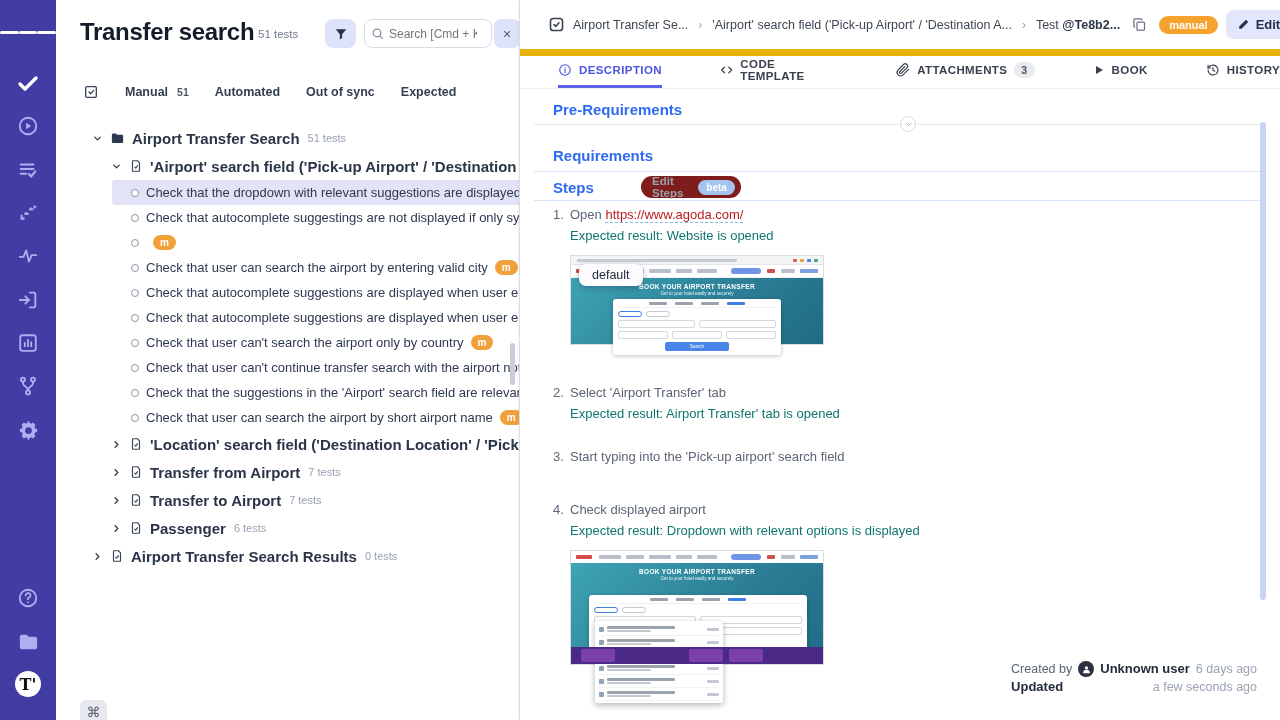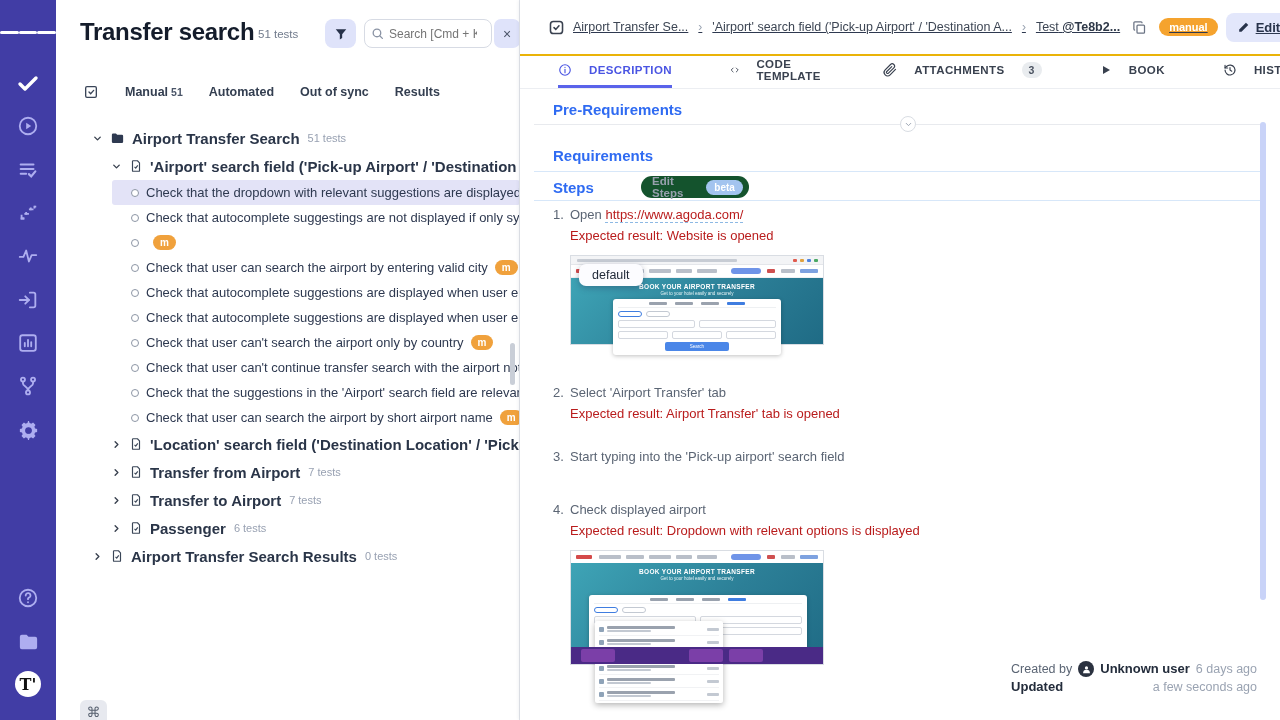--- a/index.html
+++ b/index.html
@@ -20,68 +20,68 @@
   .tp-title { position:absolute; left:24px; top:18px; font-size:24px; font-weight:800; color:#141c2b; letter-spacing:-0.3px; }
   .tp-count { position:absolute; left:202px; top:28px; font-size:11.5px; color:#717b8c; }
   .filter-btn { position:absolute; left:269px; top:19px; width:31px; height:29px; background:#dfe3fa; border:none; border-radius:8px; display:flex; align-items:center; justify-content:center; color:#27324a; cursor:pointer; }
   .search-box { position:absolute; left:308px; top:19px; width:128px; height:29px; background:#fff; border:1px solid #d7dbe4; border-radius:8px; display:flex; align-items:center; padding:0 6px; gap:5px; color:#8a93a4; }
   .search-box input { border:none; outline:none; width:88px; font-size:12px; color:#525d6f; background:transparent; font-family:inherit; }
   .search-close { position:absolute; left:438px; top:19px; width:26px; height:29px; background:#dfe3fa; border:none; border-radius:7px; font-size:14px; color:#4c566a; cursor:pointer; }
 
   .filter-tabs { position:absolute; top:80px; left:27px; height:24px; display:flex; align-items:center; gap:26px; }
   .ft-icon { color:#3a4558; display:flex; align-items:center; }
   .ft-item { font-size:12.5px; font-weight:700; color:#333e50; cursor:pointer; white-space:nowrap; }
-  .ft-item small { font-size:10.5px; font-weight:700; color:#4a5568; margin-left:3px; }
+  .ft-item small { font-size:10.5px; font-weight:700; color:#4a5568; margin-left:9px; }
 
   .tree { position:absolute; top:124px; left:0; width:464px; }
   .trow { display:flex; align-items:center; white-space:nowrap; overflow:hidden; cursor:pointer; }
   .trow.h28 { height:28px; } .trow.h25 { height:25px; }
   .trow.l0 { padding-left:36px; }
   .trow.l1 { padding-left:55px; }
   .trow.l2 { margin-left:56px; padding-left:19px; }
   .trow.sel { background:#e3e3f7; border-radius:3px; }
   .tw { display:flex; align-items:center; justify-content:center; flex:none; margin-right:7px; color:#3c4657; }
   .circ { width:8px; height:8px; border:1.5px solid #8d96a5; border-radius:50%; background:#fff; margin-right:7px; flex:none; }
   .tlabel { font-size:13px; color:#2e3950; }
   .tlabel.b { font-weight:700; font-size:15px; color:#2a3548; }
   .tcount { font-size:11px; color:#98a1b2; margin-left:8px; flex:none; }
   .mbadge { background:#f0a13c; color:#fff; font-size:10px; font-weight:700; border-radius:9px; padding:2px 7px; margin-left:7px; flex:none; }
 
   .tp-scroll { position:absolute; right:4px; top:343px; width:5px; height:42px; background:#c9ced7; border-radius:3px; }
   .cmd-btn { position:absolute; left:24px; top:700px; width:27px; height:24px; background:#e7e9ef; border:none; border-radius:6px 6px 0 0; font-size:14px; color:#57606f; cursor:pointer; }
 
   
   .detail-panel { position:relative; flex:1; height:720px; background:#fff; box-shadow:-1px 0 4px rgba(30,40,70,.08); }
-  .dp-header { position:absolute; top:0; left:0; right:0; height:56px; border-bottom:2px solid #eab308; display:flex; align-items:center; padding:0 20px 0 28px; gap:8px;text-decoration:underline; }
+  .dp-header { position:absolute; top:0; left:0; right:0; height:56px; border-bottom:7px solid #eab308; display:flex; align-items:center; padding:0 20px 0 28px; gap:8px; }
   .bc-check { color:#39414f; display:flex; flex:none; }
   .bc-item { font-size:12.5px; color:#3d4654; white-space:nowrap; cursor:pointer; }
   .bc-sep { color:#9aa3b2; font-size:12px; margin:0 2px; }
   .bc-id { font-weight:700; color:#2e3848; }
   .copy-icon { color:#6a7384; display:flex; margin:0 4px; cursor:pointer; }
   .manual-badge { background:#f5a32e; color:#fff; font-size:11px; font-weight:700; border-radius:10px; padding:3px 10px; flex:none; }
   .hbtn { background:#e3e7fb; border:none; border-radius:8px; height:29px; display:flex; align-items:center; gap:6px; padding:0 11px; font-size:13px; font-weight:700; color:#27324a; cursor:pointer; flex:none; font-family:inherit; }
   .hdr-actions { margin-left:auto; display:flex; gap:10px; align-items:center; }
 
   .dp-tabs { position:absolute; top:56px; left:0; right:0; height:33px; border-bottom:1px solid #eceef2; display:flex; align-items:stretch; padding-left:38px; gap:58px; }
-  .dtab { display:flex; align-items:center; gap:17px; font-size:11.5px; font-weight:700; letter-spacing:.4px; color:#39414f; cursor:pointer; border-bottom:3px solid transparent; padding-bottom:1px; }
+  .dtab { display:flex; align-items:center; gap:7px; font-size:11.5px; font-weight:700; letter-spacing:.4px; color:#39414f; cursor:pointer; border-bottom:3px solid transparent; padding-bottom:1px; }
   .dtab.active { color:#4a55e3; border-bottom-color:#5a63ea; }
   .dtab .cntbadge { background:#e9ecef; color:#4a5260; border-radius:9px; font-size:10.5px; padding:2px 7px; font-weight:700; }
 
   .dp-content { position:absolute; top:89px; left:0; right:0; bottom:0; }
   .sec-h { position:absolute; left:33px; font-size:15px; font-weight:700; color:#2f6bf2; }
   .divider { position:absolute; left:14px; right:16px; height:1px; background:#e8eaee; }
   .divider.blue { background:#d7e7f9; }
   .div-toggle { position:absolute; left:366px; top:-8px; width:16px; height:16px; background:#fff; border:1px solid #d9dde3; border-radius:50%; display:flex; align-items:center; justify-content:center; color:#9aa3b2; cursor:pointer; }
-  .steps-chip { position:absolute; left:88px; top:-3px; background:#14532d; border-radius:12px; height:22px; display:flex; align-items:center; gap:23px; padding:0 6px 0 11px; font-size:11.5px; font-weight:700; color:#97a0ad; cursor:pointer; }
+  .steps-chip { position:absolute; left:88px; top:-3px; background:#7f1d1d; border-radius:12px; height:22px; display:flex; align-items:center; gap:15px; padding:0 6px 0 11px; font-size:11.5px; font-weight:700; color:#97a0ad; cursor:pointer; }
   .beta-pill { background:#a3c4ef; color:#fff; border-radius:9px; font-size:10px; font-weight:700; padding:2px 8px; }
 
   .steps-wrap { position:absolute; top:118px; left:33px; width:560px; }
   .step-line { display:flex; font-size:13px; color:#5b6574; margin-bottom:6px; }
   .step-num { width:17px; flex:none; }
-  .expected { font-size:13px; color:#b91c1c; margin:0 0 12px 17px; }
+  .expected { font-size:13px; color:#0f766e; margin:0 0 12px 17px; }
   .step-gap { height:16px; }
   a.step-link { color:#b91c1c; text-decoration:none; border-bottom:1px dashed #8db9e4; }
 
   
   .shot { position:relative; width:254px; margin:6px 0 40px 17px; border:1px solid #d9dde3; overflow:visible; cursor:pointer; background:#fff; }
   .shot1 { height:90px; }
   .shot2 { height:115px; margin-bottom:0; }
   .s-browser { height:9px; background:#f3f4f6; border-bottom:1px solid #e4e6ea; position:relative; }
   .s-browser i { position:absolute; top:3px; height:3px; border-radius:1px; }
   .s-url { left:6px; width:160px; background:#c7ccd4; }
@@ -237,21 +237,21 @@
     <div class="filter-tabs">
       <span class="ft-icon">
         <svg width="16" height="16" viewBox="0 0 24 24" fill="none" stroke="currentColor" stroke-width="2" stroke-linecap="round">
             <rect x="4" y="4" width="16" height="16" rx="2"></rect>
             <polyline points="9 12 11.5 14.5 16 9.5"></polyline>
           </svg>
       </span>
       <span class="ft-item"><span>Manual</span><small>51</small></span>
       <span class="ft-item">Automated</span>
       <span class="ft-item">Out of sync</span>
-      <span class="ft-item">Results</span>
+      <span class="ft-item">Expected</span>
     </div>
 
     <div class="tree">
       <div class="trow l0 h28">
         <span class="tw">
             <svg width="11" height="11" viewBox="0 0 24 24" fill="none" stroke="#39414f" stroke-width="3" stroke-linecap="round" stroke-linejoin="round">
               <polyline points="6 9 12 15 18 9"></polyline>
             </svg>
           </span>
         <span class="tw">

